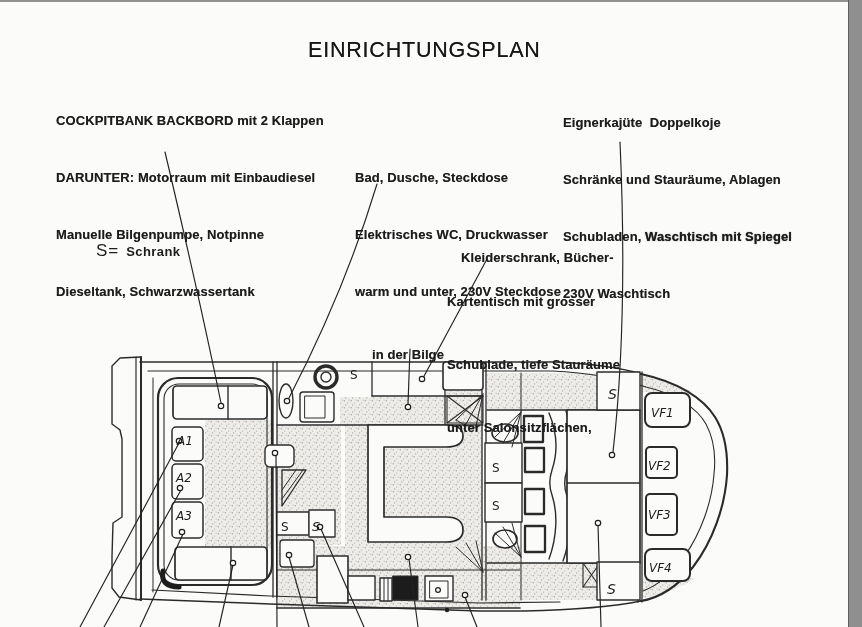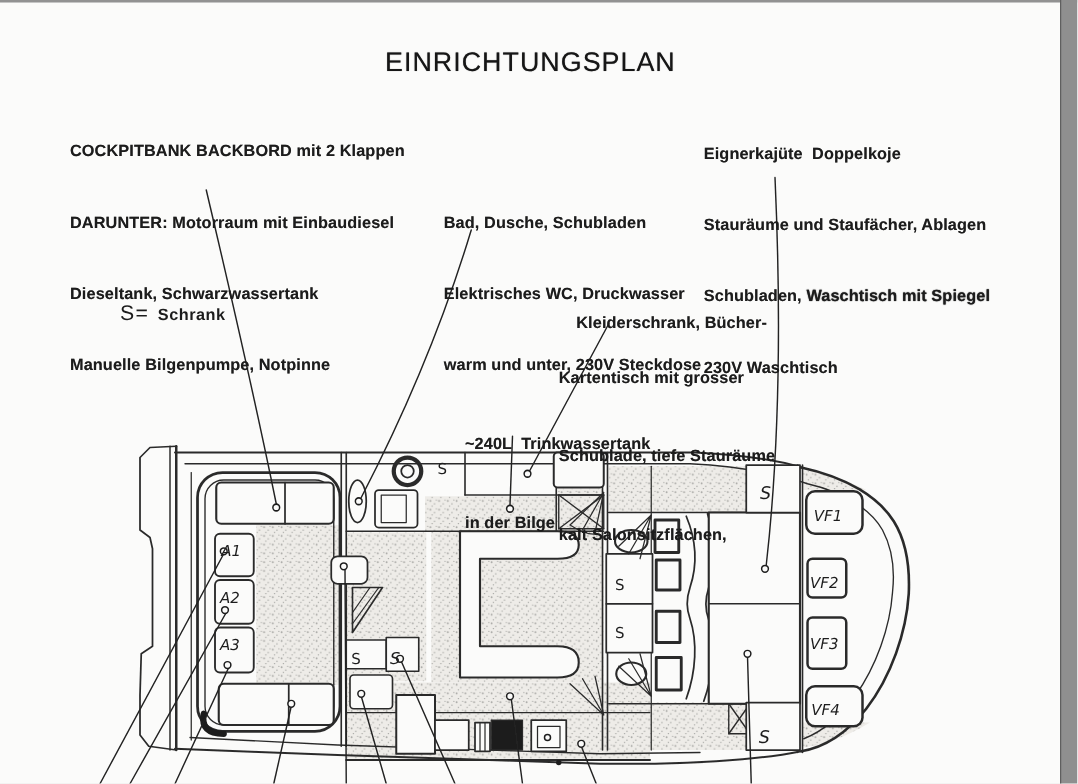--- a/index.html
+++ b/index.html
@@ -228,49 +228,48 @@
       <text x="648" y="519" font-style="italic">VF3</text>
       <text x="649" y="572" font-style="italic">VF4</text>
     </g>
   </svg>
 
   <div id="page-title">EINRICHTUNGSPLAN</div>
 
   <div class="ann" style="left:56px;top:73px;">
     <div>COCKPITBANK BACKBORD mit 2 Klappen</div>
     <div>DARUNTER: Motorraum mit Einbaudiesel</div>
+    <div>Manuelle Bilgenpumpe, Notpinne</div>
     <div>Dieseltank, Schwarzwassertank</div>
-    <div>Manuelle Bilgenpumpe, Notpinne</div>
   </div>
 
   <div class="ann" style="left:563px;top:75px;">
     <div>Eignerkajüte  Doppelkoje</div>
-    <div>Stauräume und Staufächer, Ablagen</div>
+    <div>Schränke und Stauräume, Ablagen</div>
     <div><span>Schubladen, </span><span class="xbold">Waschtisch mit Spiegel</span></div>
     <div>230V Waschtisch</div>
   </div>
 
   <div class="ann" style="left:355px;top:130px;">
-    <div>Bad, Dusche, Schubladen</div>
+    <div>Bad, Dusche, Steckdose</div>
     <div>Elektrisches WC, Druckwasser</div>
     <div>warm und unter, 230V Steckdose</div>
   </div>
 
   <div class="ann wrap-kleider" style="left:461px;top:203px;">
     <div>Kleiderschrank, Bücher-</div>
   </div>
 
   <div class="ann wrap-karten" style="left:447px;top:249px;">
     <div>Kartentisch mit grosser</div>
     <div>Schublade, tiefe Stauräume</div>
-    <div>kalt Salonsitzflächen,</div>
+    <div>unter Salonsitzflächen,</div>
   </div>
 
   <div class="ann wrap-tank" style="left:372px;top:302px;">
-    <div>~240L  Trinkwassertank</div>
     <div>in der Bilge</div>
   </div>
 
   <div id="legend">
     <span class="sym">S=</span><span class="lbl">Schrank</span>
   </div>
 
   <div id="scan-strip"></div>
 </div>
 

